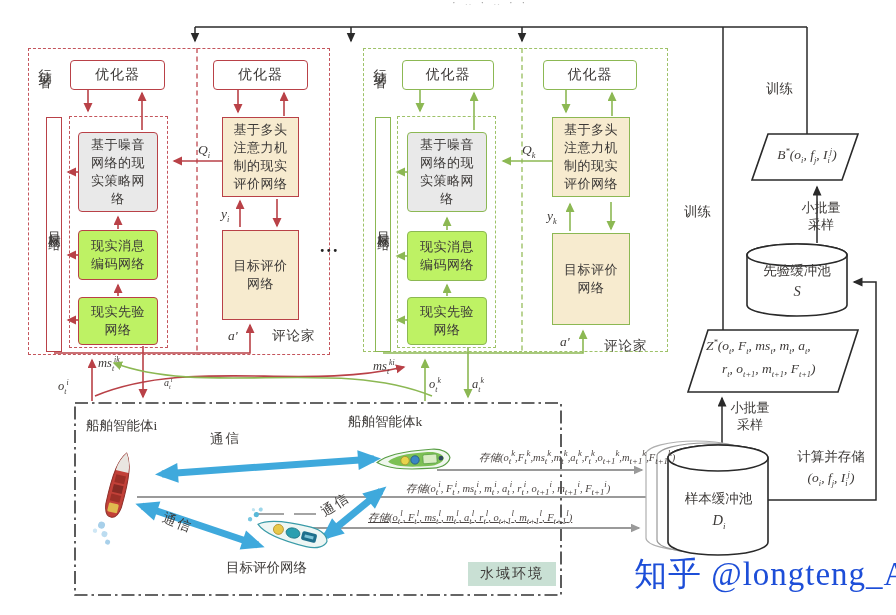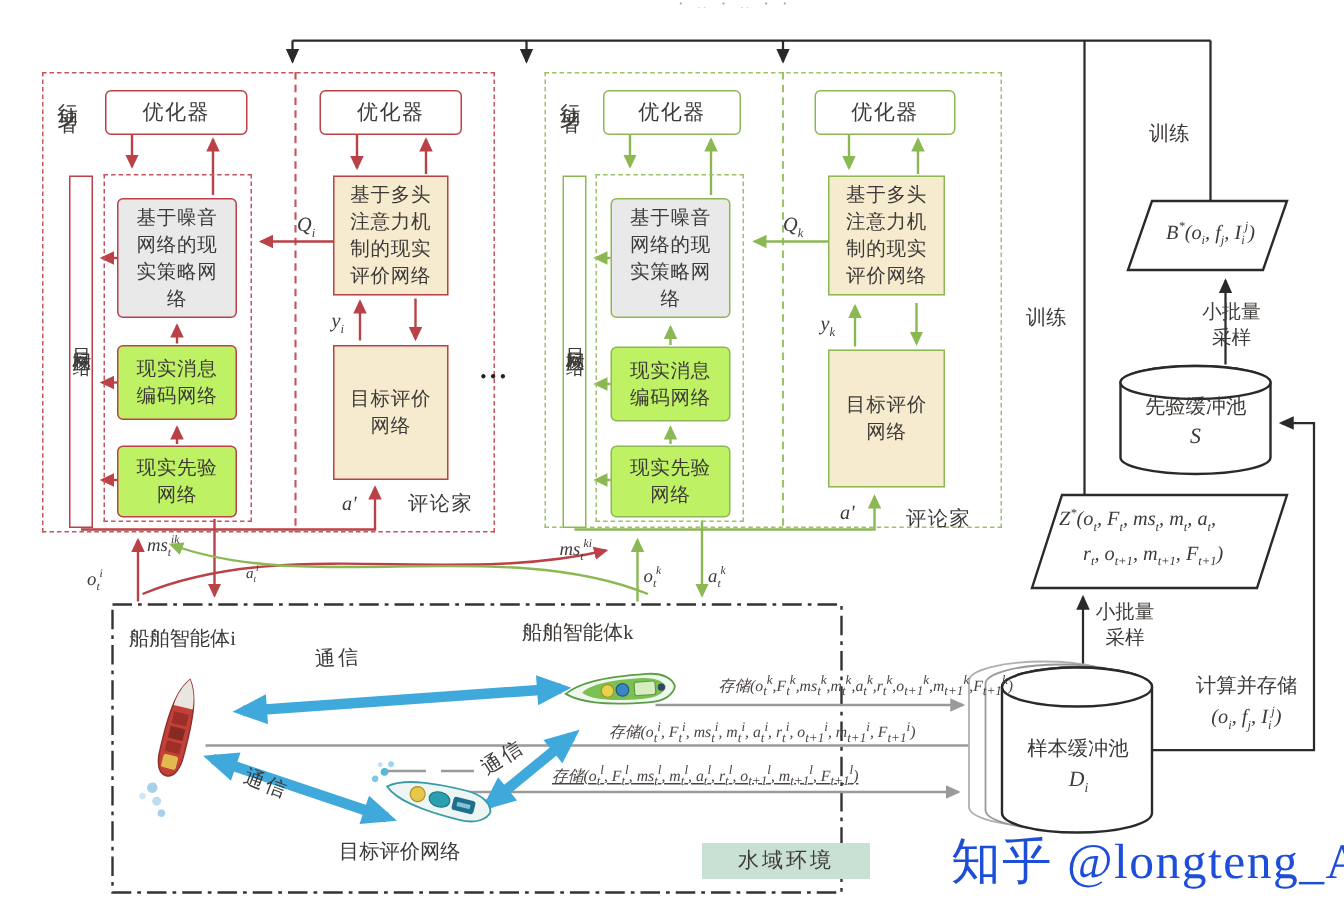--- a/index.html
+++ b/index.html
@@ -18,21 +18,21 @@
   .rounded{border-radius:4px;}
   .net{font-size:13px;line-height:1.38;letter-spacing:.5px;padding:0 9px;}
   .opt{font-size:14px;letter-spacing:1px;}
   .lbl{position:absolute;z-index:3;font-size:13.5px;white-space:nowrap;}
   .vtext{writing-mode:vertical-rl;text-orientation:upright;letter-spacing:3px;font-size:13.5px;line-height:1;}
   .frm{font-style:italic;}
   .frm sub,.frm sup{font-size:.62em;line-height:0;}
   .store{font-size:10.5px;font-style:italic;color:#4a4442;}
   .mini{width:46px;text-align:center;font-size:13px;line-height:1.3;}
   .badge{position:absolute;z-index:3;background:#c9e0d4;color:#3d3a38;font-size:14px;
-         letter-spacing:2px;padding:3px 24px;}
+         letter-spacing:2px;padding:3px 12px;}
   .watermark{position:absolute;z-index:3;font-family:Liberation Serif, serif;
              font-size:33px;color:#1d4ed8;letter-spacing:1px;white-space:nowrap;}
   .ellip{position:absolute;z-index:3;font-size:18px;font-weight:bold;letter-spacing:2px;color:#222;}
   .crop{position:absolute;z-index:3;top:-4px;height:9px;overflow:hidden;color:#9a9a9a;font-size:11px;letter-spacing:3px;}
 </style>
 </head>
 <body>
 
 <div class="stage">
 

